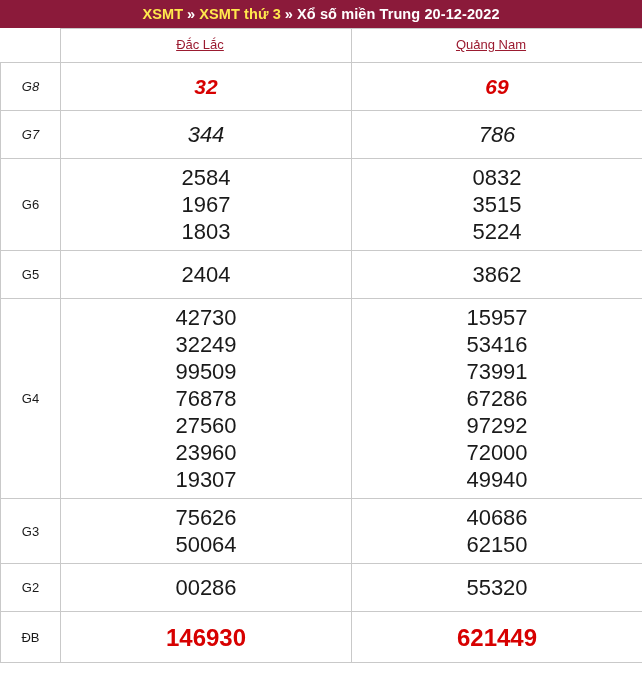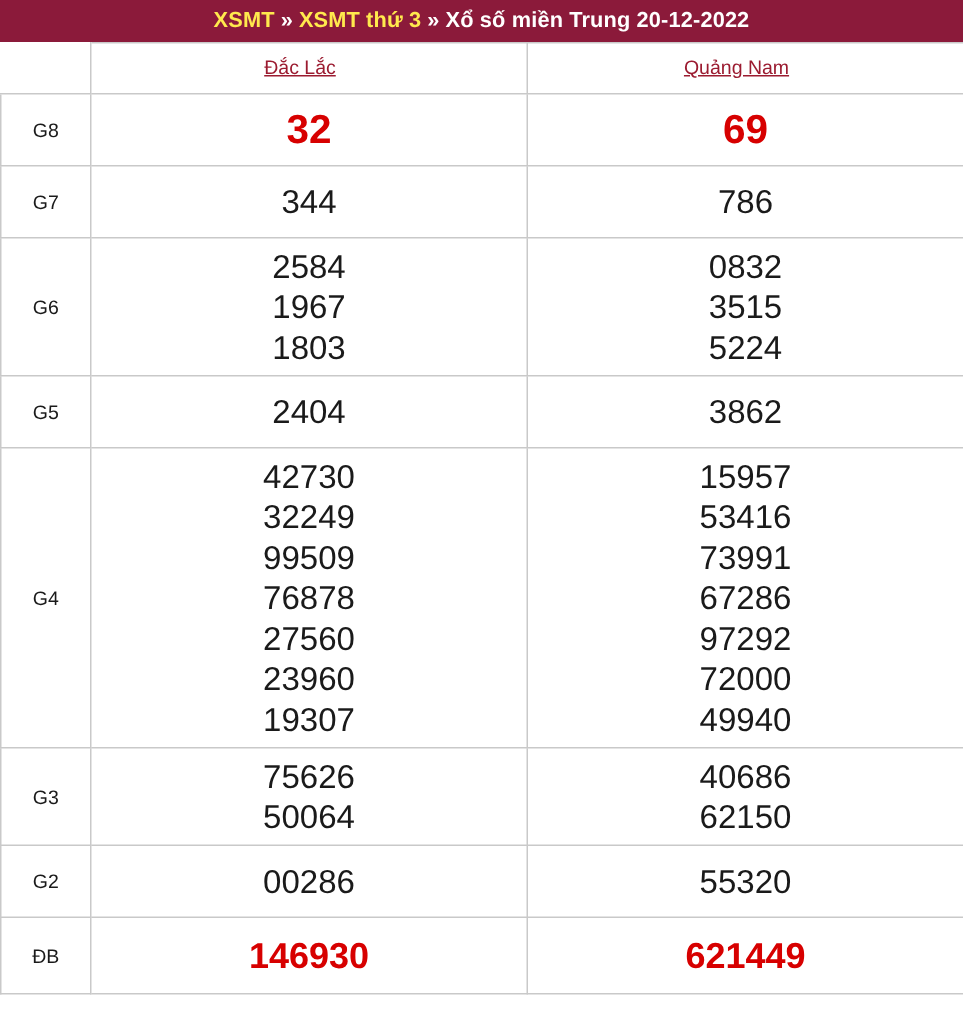--- a/index.html
+++ b/index.html
@@ -84,23 +84,23 @@
     color: #222222;
   }
   td.nums .n {
     display: block;
   }
   
   tr.g8 td.nums, tr.db td.nums {
     color: #d70000;
     font-weight: bold;
   }
-  tr.g8 td.nums { font-size: 27px; }
+  tr.g8 td.nums { font-size: 21px; }
   tr.db td.nums { font-size: 24px; }
-  tr.g8 td, tr.g7 td { height: 37px; }
+  tr.g8 td, tr.g7 td { height: 37px; font-style: italic; }
   tr.g5 td, tr.g2 td, tr.g1 td { height: 37px; }
   tr.db td { height: 40px; }
 </style>
 </head>
 <body>
 
 <div class="page">
 
   <div class="header">
     <span class="hl">XSMT</span>

